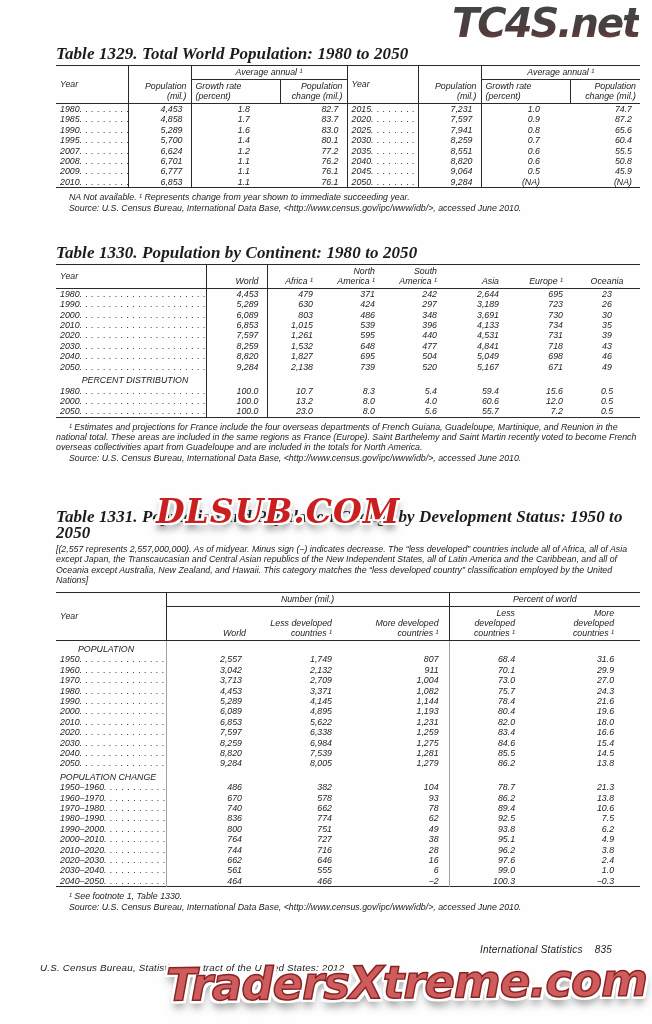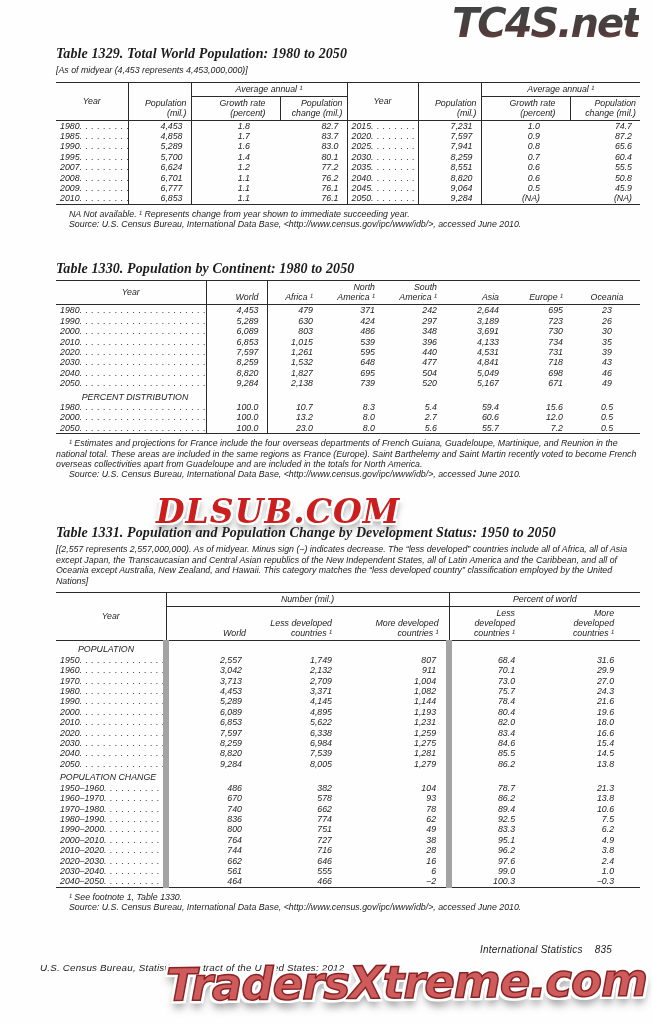--- a/index.html
+++ b/index.html
@@ -8,41 +8,41 @@
     position:relative; width:652px; height:1024px; margin:0 auto;
     background:#fefefe; overflow:hidden; color:#1c1c1c;
     font-family:"Liberation Sans","DejaVu Sans",sans-serif;
     font-style:italic;
   }
   .content { position:absolute; top:46px; left:56px; width:584px; }
 
   
   .tbl-title {
     font-family:"Liberation Serif","DejaVu Serif",serif;
-    font-weight:bold; font-size:14px; line-height:16px; letter-spacing:.1px;
+    font-weight:bold; font-size:17px; line-height:16px; letter-spacing:.1px;
     margin-bottom:3px;
   }
   .tbl-sub { font-size:8.8px; line-height:10.5px; margin-bottom:6px; }
   .notes { margin-top:4px; }
   .note-p { font-size:8.8px; line-height:10.3px; text-indent:13px; }
 
   
   table.tbl {
     border-collapse:collapse; table-layout:fixed; width:584px;
     border-top:1px solid #2a2a2a; border-bottom:1px solid #2a2a2a;
     font-size:8.8px;
   }
   table.tbl thead { border-bottom:1px solid #2a2a2a; }
   table.tbl th { font-weight:normal; padding:1px 4px 2px 4px; line-height:10px; }
   table.tbl td { line-height:10.4px; padding:0 4px; }
   .vl  { border-left:1px solid #2a2a2a; }
   .grp { border-bottom:1px solid #2a2a2a; text-align:center; vertical-align:bottom; }
-  .stub-h { text-align:center; vertical-align:middle; }
+  .stub-h { text-align:left; vertical-align:middle; }
   .num-h  { text-align:right;  vertical-align:bottom; }
-  .ctr-h  { text-align:right; vertical-align:bottom; }
+  .ctr-h  { text-align:left; vertical-align:bottom; }
   td.num  { text-align:right; }
   td.stub { overflow:hidden; white-space:nowrap; padding-left:3px; }
   .dots { letter-spacing:.5px; }
   tr.section td { padding-top:3px; }
   tr.section .yl { display:block; text-align:center; }
 
   
   .t1329 td:nth-child(2), .t1329 td:nth-child(3),
   .t1329 td:nth-child(5), .t1329 td:nth-child(6),
   .t1329 td:nth-child(7) { border-left:1px solid #2a2a2a; }
@@ -52,21 +52,21 @@
   .t1329 th.pad-g { padding-right:14px; }
 
   
   .t1330 td:nth-child(2), .t1330 td:nth-child(3) { border-left:1px solid #2a2a2a; }
   .t1330 td.num, .t1330 th.num-h { padding-right:14px; }
   .t1330 td:nth-child(2), .t1330 th:nth-child(2) { padding-right:8px; }
   .t1330 td:nth-child(8), .t1330 th:nth-child(8) { padding-right:7px;text-align:center; }
   .t1330 tr.section .yl { width:150px; }
 
   
-  .t1331 td:nth-child(2), .t1331 td:nth-child(5) { border-left:6px solid #a3a3a3; }
+  .t1331 td:nth-child(2), .t1331 td:nth-child(5) { border-left:1px solid #a3a3a3; }
   .t1331 td:nth-child(2) { padding-right:8px; }
   .t1331 td:nth-child(3) { padding-right:20px; }
   .t1331 td:nth-child(4) { padding-right:10px; }
   .t1331 td:nth-child(5) { padding-right:34px; }
   .t1331 td:nth-child(6) { padding-right:26px; }
   .t1331 th.pad-ln { padding-right:20px; }
   .t1331 th.pad-mn { padding-right:10px; }
   .t1331 th.pad-lp { padding-right:34px; }
   .t1331 th.pad-mp { padding-right:26px; }
   .t1331 tr.section .yl { width:92px; }
@@ -121,21 +121,20 @@
 <body>
 
 <div class="page">
 
   <div class="wm-top">TC4S.net</div>
 
   <div class="content">
 
     <section>
       <h1 class="tbl-title">Table 1329. Total World Population: 1980 to 2050</h1>
-      <div class="tbl-sub">[As of midyear (4,453 represents 4,453,000,000)]</div>
       <table class="tbl t1329">
         <colgroup>
           <col style="width:72px">
             <col style="width:63px">
             <col style="width:89px">
             <col style="width:67px">
           <col style="width:71px">
             <col style="width:63px">
             <col style="width:89px">
             <col style="width:70px">
@@ -371,21 +370,21 @@
     <td class="num">5.4</td>
     <td class="num">59.4</td>
     <td class="num">15.6</td>
     <td class="num">0.5</td>
   </tr>
             <tr>
     <td class="stub"><span class="yl">2000</span><span class="dots">. . . . . . . . . . . . . . . . . . . . . . . . . . . . . . . . . . . . . . . .</span></td>
     <td class="num">100.0</td>
     <td class="num">13.2</td>
     <td class="num">8.0</td>
-    <td class="num">2.7</td>
+    <td class="num">4.0</td>
     <td class="num">60.6</td>
     <td class="num">12.0</td>
     <td class="num">0.5</td>
   </tr>
             <tr>
     <td class="stub"><span class="yl">2050</span><span class="dots">. . . . . . . . . . . . . . . . . . . . . . . . . . . . . . . . . . . . . . . .</span></td>
     <td class="num">100.0</td>
     <td class="num">23.0</td>
     <td class="num">8.0</td>
     <td class="num">5.6</td>
@@ -566,21 +565,21 @@
     <td class="num">774</td>
     <td class="num">62</td>
     <td class="num">92.5</td>
     <td class="num">7.5</td>
   </tr>
             <tr>
     <td class="stub"><span class="yl">1990–2000</span><span class="dots">. . . . . . . . . . . . . . . . . . . . . . . . . . . . . . . . . . . . . . . .</span></td>
     <td class="num">800</td>
     <td class="num">751</td>
     <td class="num">49</td>
-    <td class="num">83.3</td>
+    <td class="num">93.8</td>
     <td class="num">6.2</td>
   </tr>
             <tr>
     <td class="stub"><span class="yl">2000–2010</span><span class="dots">. . . . . . . . . . . . . . . . . . . . . . . . . . . . . . . . . . . . . . . .</span></td>
     <td class="num">764</td>
     <td class="num">727</td>
     <td class="num">38</td>
     <td class="num">95.1</td>
     <td class="num">4.9</td>
   </tr>

